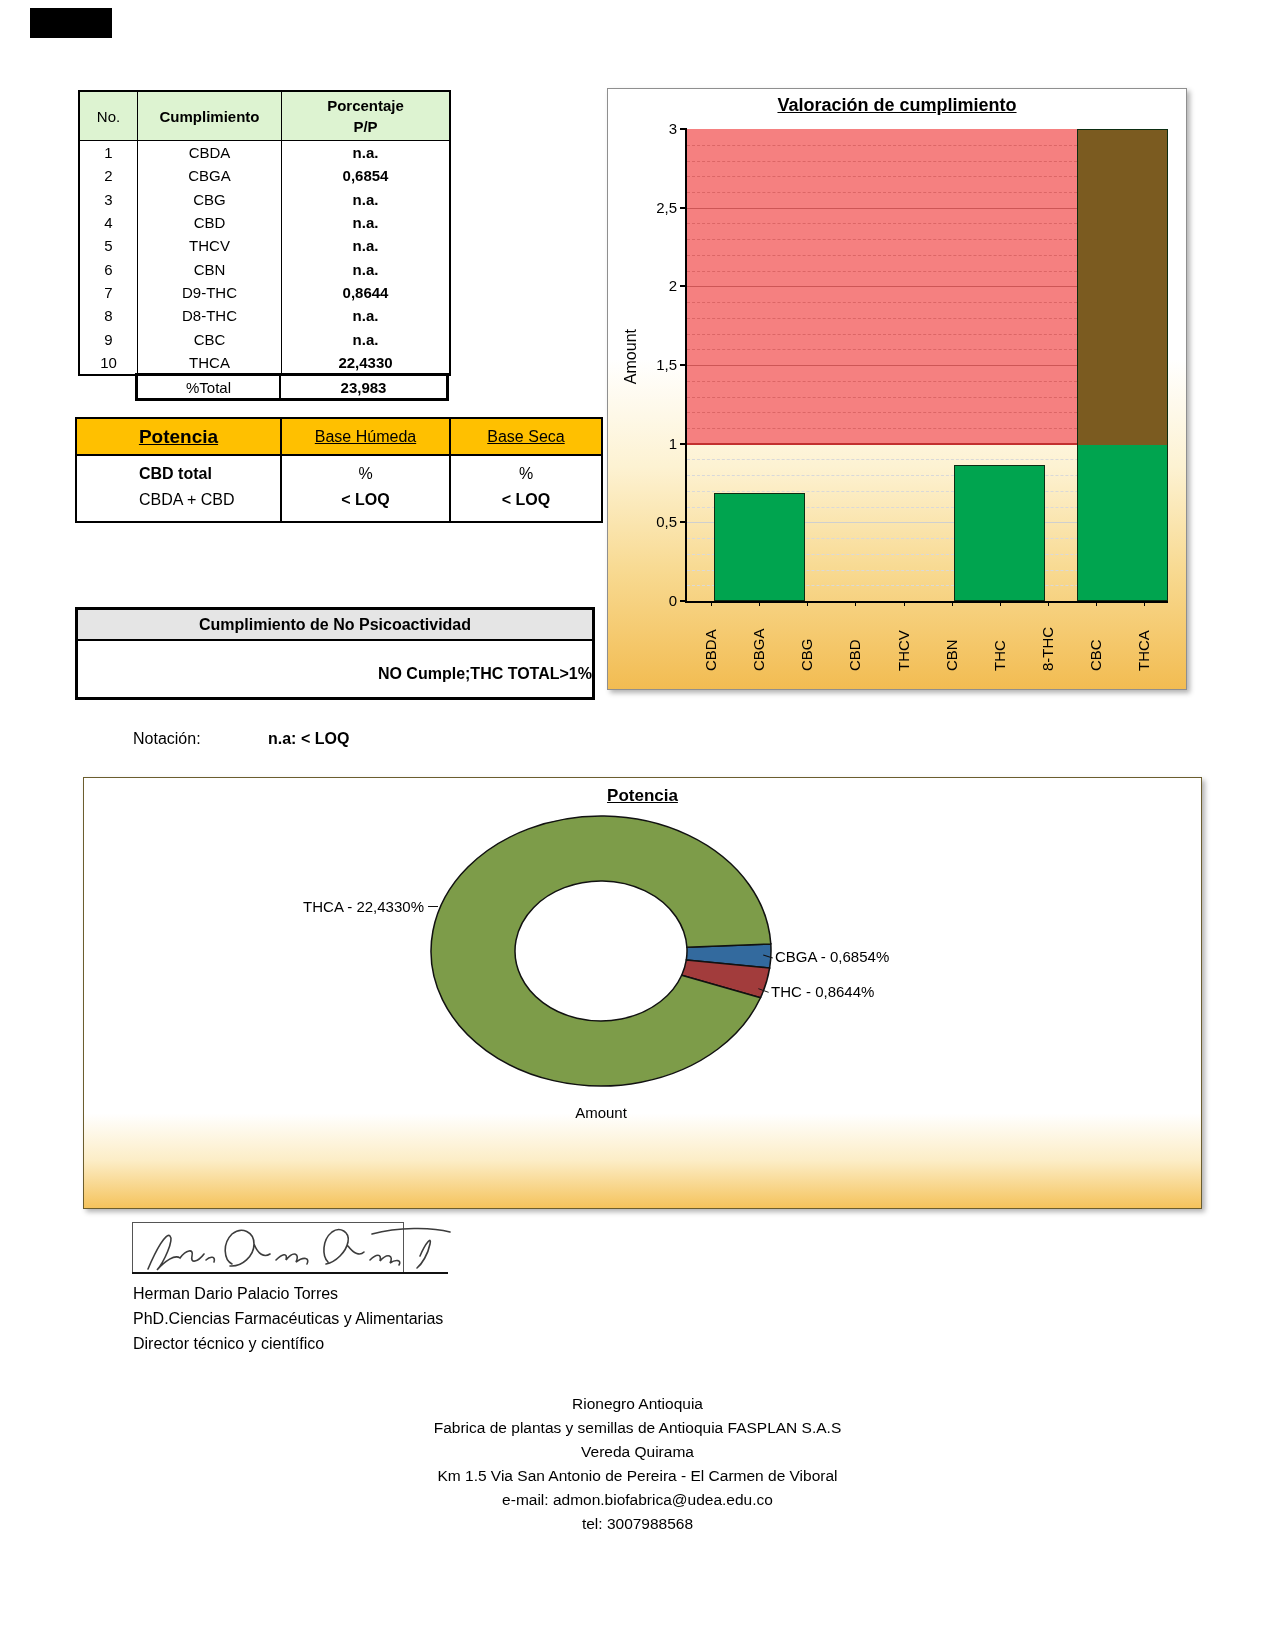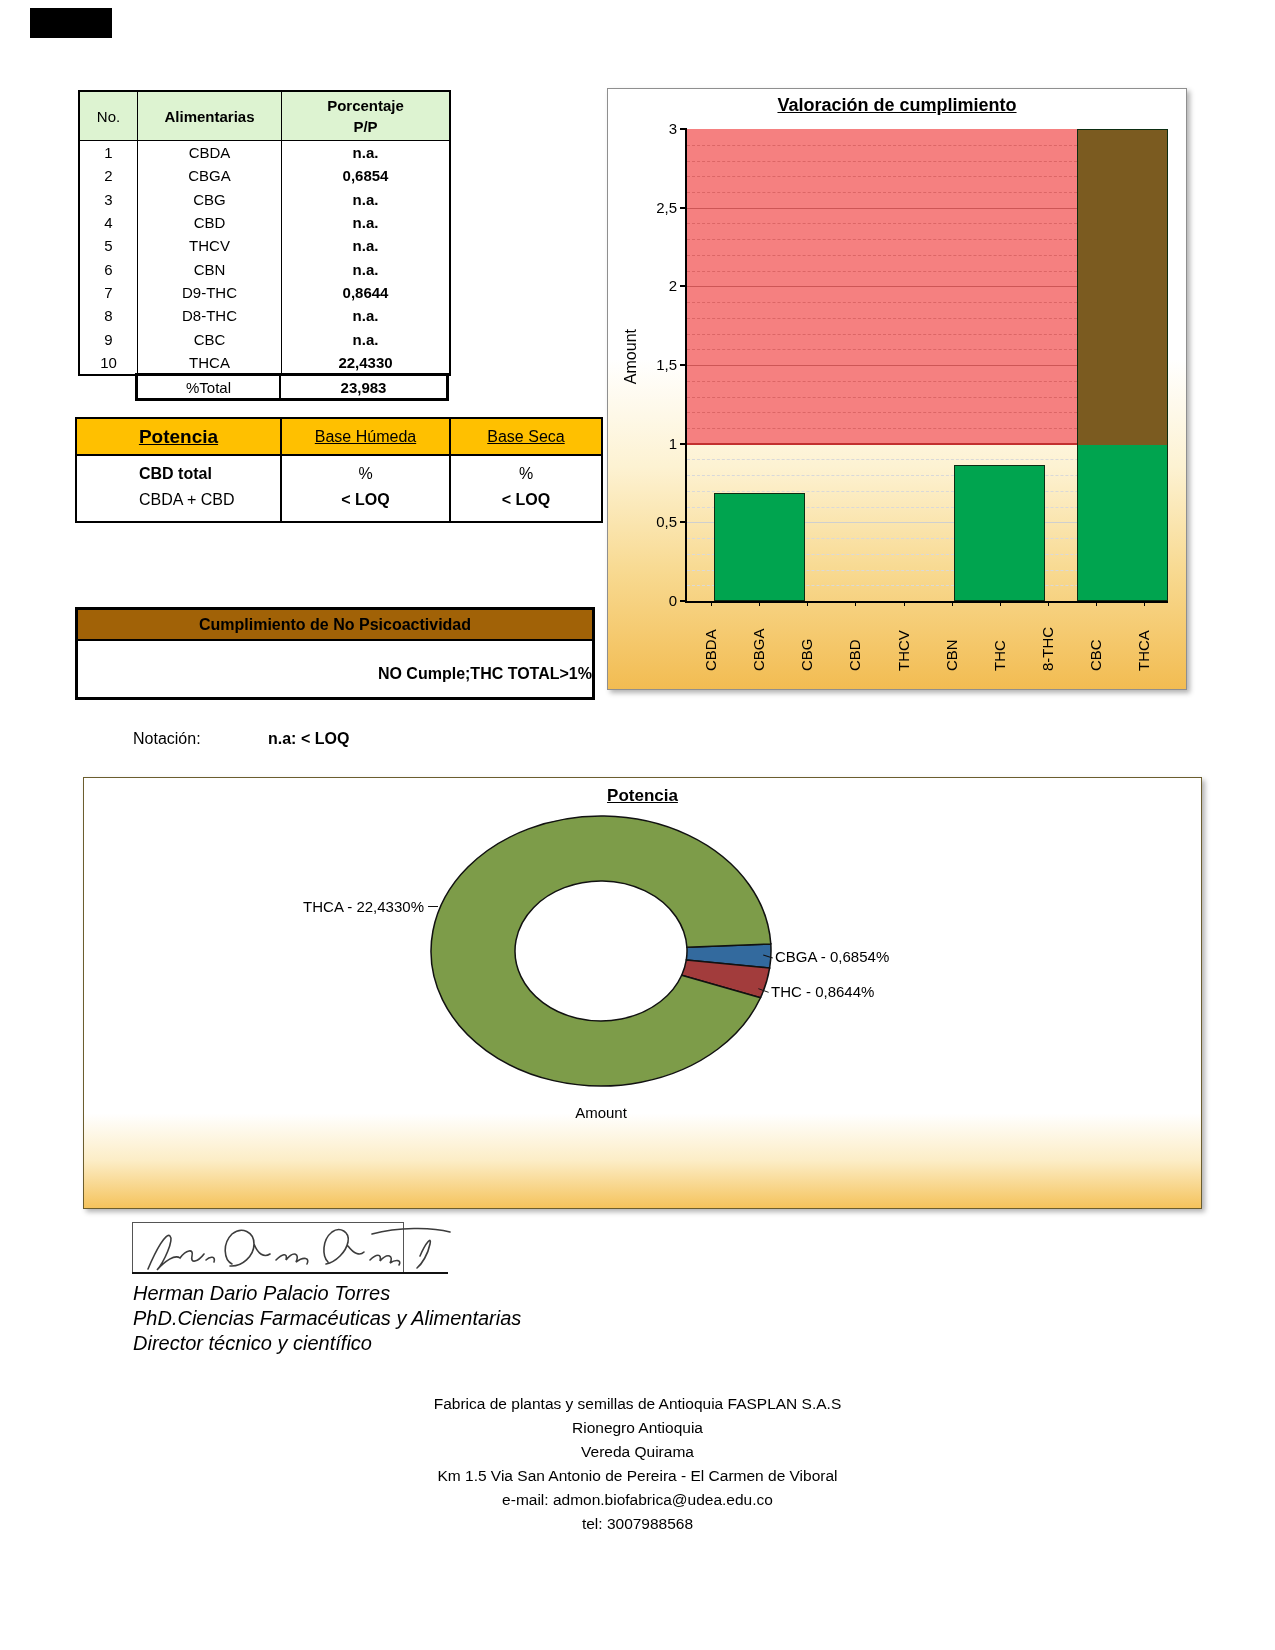--- a/index.html
+++ b/index.html
@@ -32,21 +32,21 @@
   .ptable .h1{width:203px;font-size:19px;font-weight:bold;text-decoration:underline;text-align:center;}
   .ptable .h2{width:167px;font-size:16px;text-decoration:underline;text-align:center;}
   .ptable .h3{width:150px;font-size:16px;text-decoration:underline;text-align:center;}
   .ptable .drow td{border:2px solid #000;font-size:16px;}
   .ptable .name-cell{padding:5px 4px 2px 62px;line-height:26px;}
   .ptable .val-cell{text-align:center;padding-top:5px;line-height:26px;}
   .ptable .r1 td{height:58px;}
   .ptable .r2 td{height:75px;}
   
   .cump-box{left:75px;top:607px;width:514px;height:87px;border:3px solid #000;background:#fff;}
-  .cump-head{height:29px;background:#a16207;border-bottom:2px solid #000;text-align:center;
+  .cump-head{height:29px;background:#e5e5e5;border-bottom:2px solid #000;text-align:center;
              font-size:16px;font-weight:bold;line-height:29px;}
   .cump-result{text-align:right;font-size:16px;font-weight:bold;margin-top:24px;}
   
   .notacion-label{left:133px;top:730px;font-size:16px;}
   .notacion-value{left:268px;top:730px;font-size:16px;font-weight:bold;}
   
   .bar-panel{left:607px;top:88px;width:578px;height:600px;border:1px solid #8f8f8f;
      background:linear-gradient(180deg,#ffffff 0%,#ffffff 45%,#fdf2d2 63%,#f8da92 80%,#f2bc52 100%);
      box-shadow:3px 3px 5px rgba(0,0,0,.30);}
   .bar-title{left:0;top:6px;width:100%;text-align:center;font-size:18px;font-weight:bold;text-decoration:underline;}
@@ -73,36 +73,36 @@
   .slice-label{font-size:15px;}
   .lab-thca{right:777px;top:120px;text-align:right;}
   .lab-cbga{left:691px;top:170px;}
   .lab-thc{left:687px;top:205px;}
   .leader{height:0;border-top:1.5px solid #111;}
   .donut-caption{left:0;top:326px;width:1034px;text-align:center;font-size:15px;}
   
   .sig-box{left:132px;top:1222px;width:270px;height:50px;border:1px solid #555;border-bottom:none;}
   .sig-underline{left:132px;top:1272px;width:316px;height:0;border-top:2px solid #111;}
   .sig-svg{left:136px;top:1220px;}
-  .sig-name{left:133px;top:1281px;font-size:20px;font-style:italic;line-height:25px;}
+  .sig-name{left:133px;top:1281px;font-size:16px;line-height:25px;}
   
   .footer{left:0;top:1392px;width:1275px;text-align:center;font-size:15.5px;line-height:24px;}
 </style>
 </head>
 <body>
 
 <div class="page">
 
   <div class="abs corner-mark"></div>
 
   <table class="ctable">
     <thead>
       <tr>
         <th class="c1">No.</th>
-        <th class="c2">Alimentarias</th>
+        <th class="c2">Cumplimiento</th>
         <th class="c3">
           <div>Porcentaje</div>
           <div>P/P</div>
         </th>
       </tr>
     </thead>
     <tbody>
         <tr>
           <td>1</td>
           <td>CBDA</td>
@@ -302,21 +302,21 @@
       <path d="M236,14 C262,7 296,7 314,12"></path>
     </g>
   </svg>
   <div class="abs sig-name">
     <div>Herman Dario Palacio Torres</div>
     <div>PhD.Ciencias Farmacéuticas y Alimentarias</div>
     <div>Director técnico y científico</div>
   </div>
 
   <div class="abs footer">
+      <div>Rionegro Antioquia</div>
       <div>Fabrica de plantas y semillas de Antioquia FASPLAN S.A.S</div>
-      <div>Rionegro Antioquia</div>
       <div>Vereda Quirama</div>
       <div>Km 1.5 Via San Antonio de Pereira - El Carmen de Viboral</div>
       <div>e-mail: admon.biofabrica@udea.edu.co</div>
       <div>tel: 3007988568</div>
     </div>
 
 </div>
 
 </body></html>

